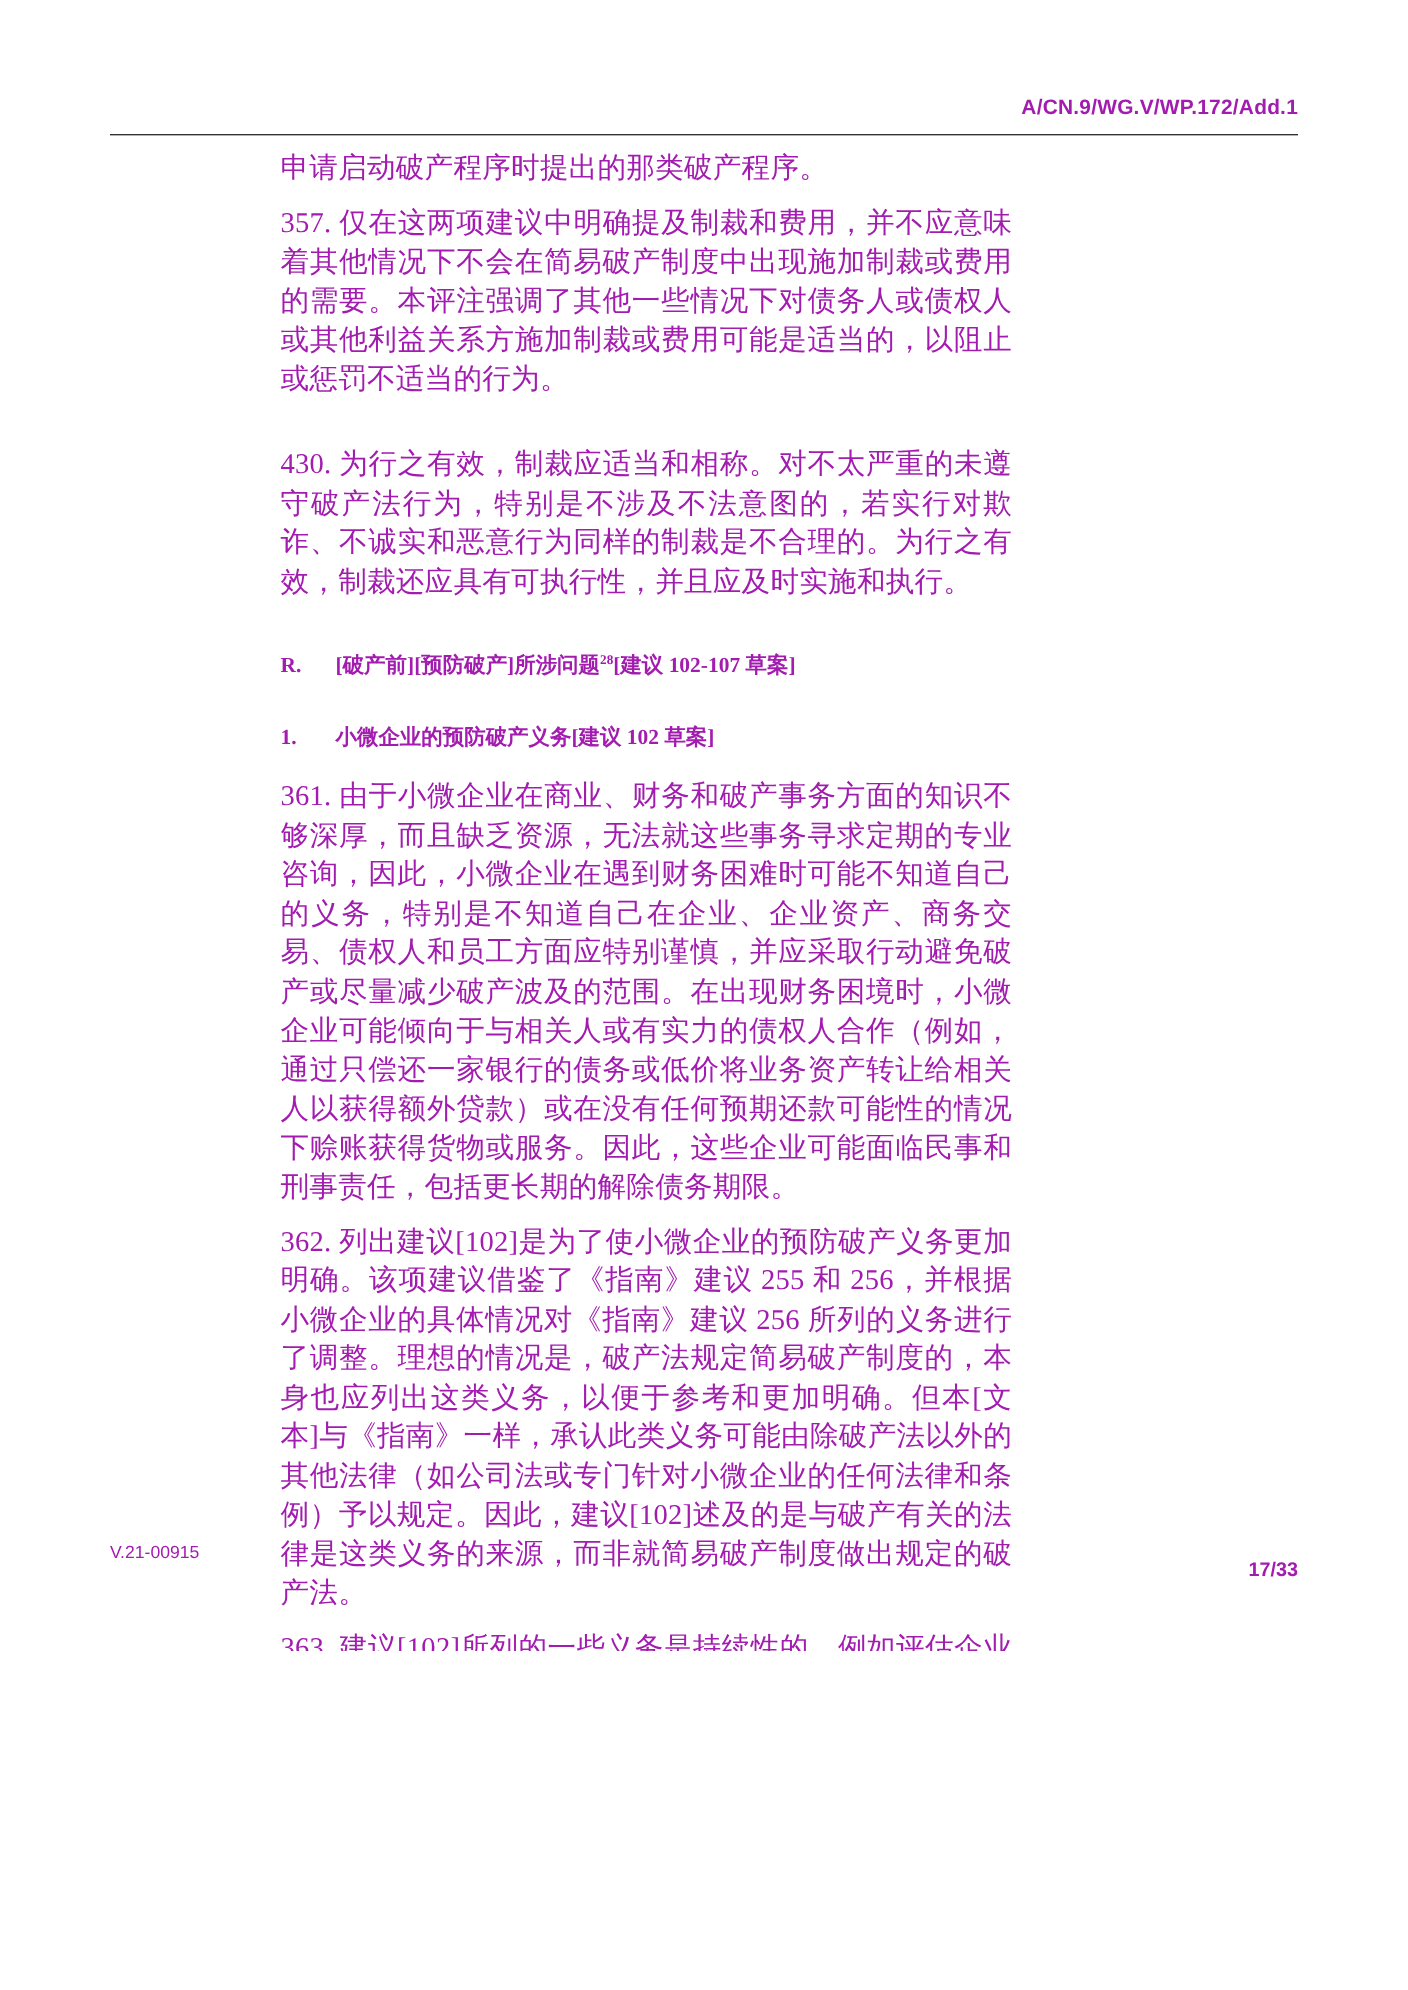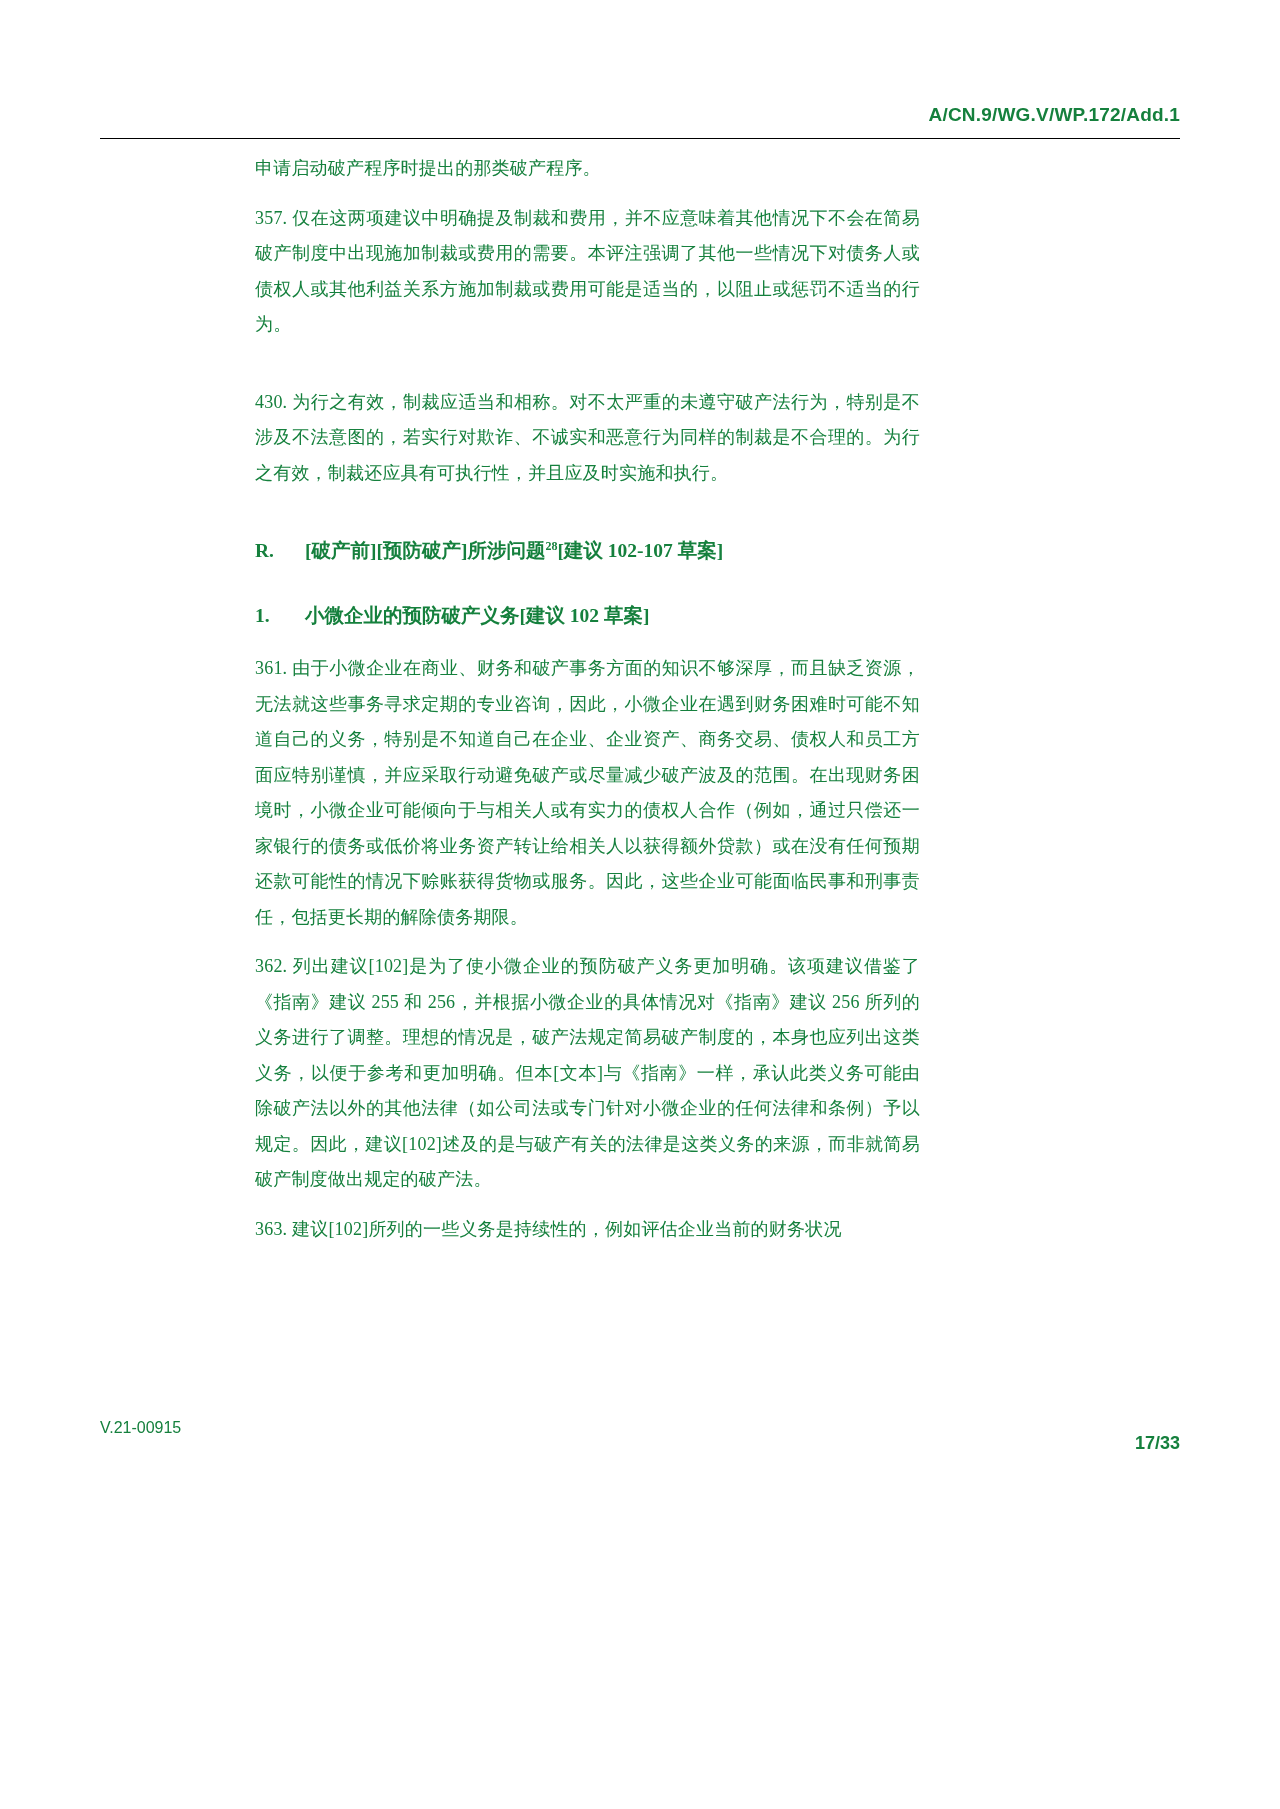--- a/index.html
+++ b/index.html
@@ -5,23 +5,23 @@
   html, body {
     margin: 0;
     padding: 0;
     background: #ffffff;
   }
   .page {
     position: relative;
     width: 1280px;
     height: 1501px;
     background: #ffffff;
-    margin: 16px auto;
+    margin: 0 auto;
     font-family: "Liberation Serif", "DejaVu Serif", serif;
-    color: #15803d;
+    color: #a21caf;
     box-sizing: border-box;
   }
   .header {
     position: absolute;
     top: 88px;
     right: 100px;
     font-family: "Liberation Sans", sans-serif;
     font-weight: bold;
     font-size: 19px;
     letter-spacing: 0.2px;
@@ -36,21 +36,21 @@
   .content {
     position: absolute;
     top: 135px;
     left: 255px;
     width: 665px;
   }
   p.para {
     margin: 0 0 0 0;
     text-align: justify;
     text-justify: inter-ideograph;
-    font-size: 18px;
+    font-size: 26px;
     line-height: 35.5px;
     letter-spacing: 0.2px;
   }
   .gap {
     height: 14px;
   }
   .sec-row {
     display: flex;
     align-items: flex-start;
     font-weight: bold;

